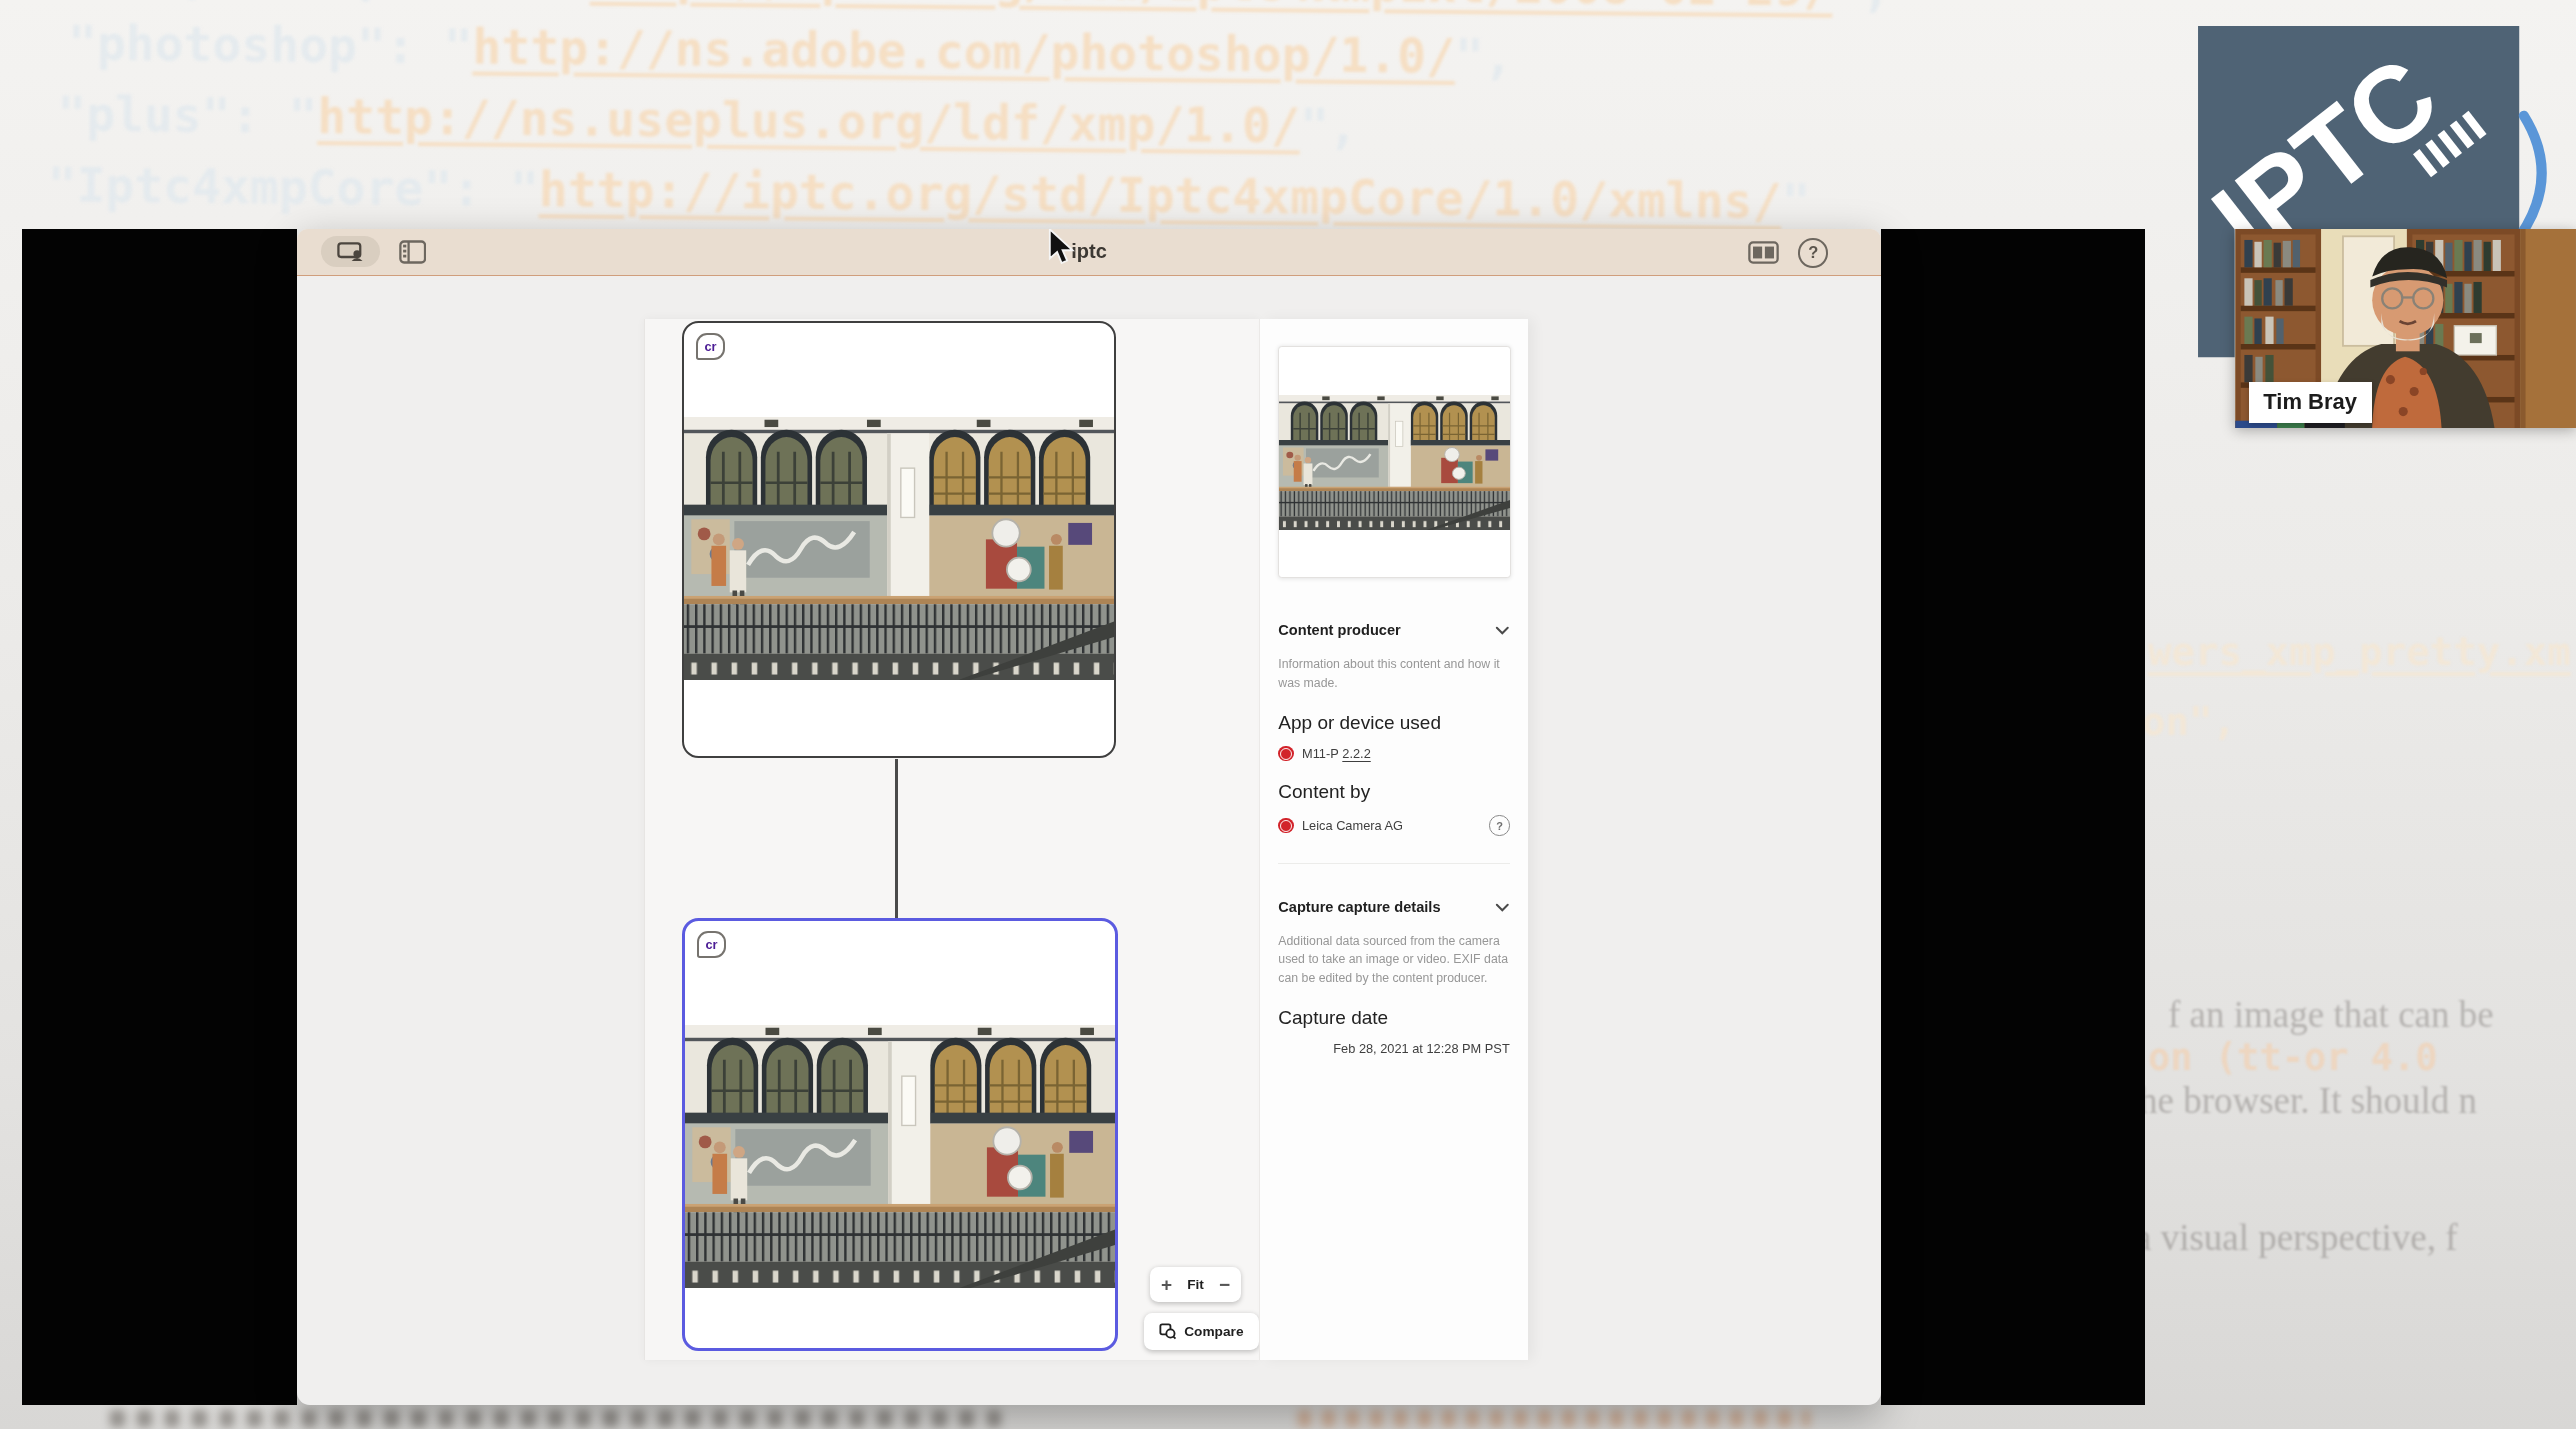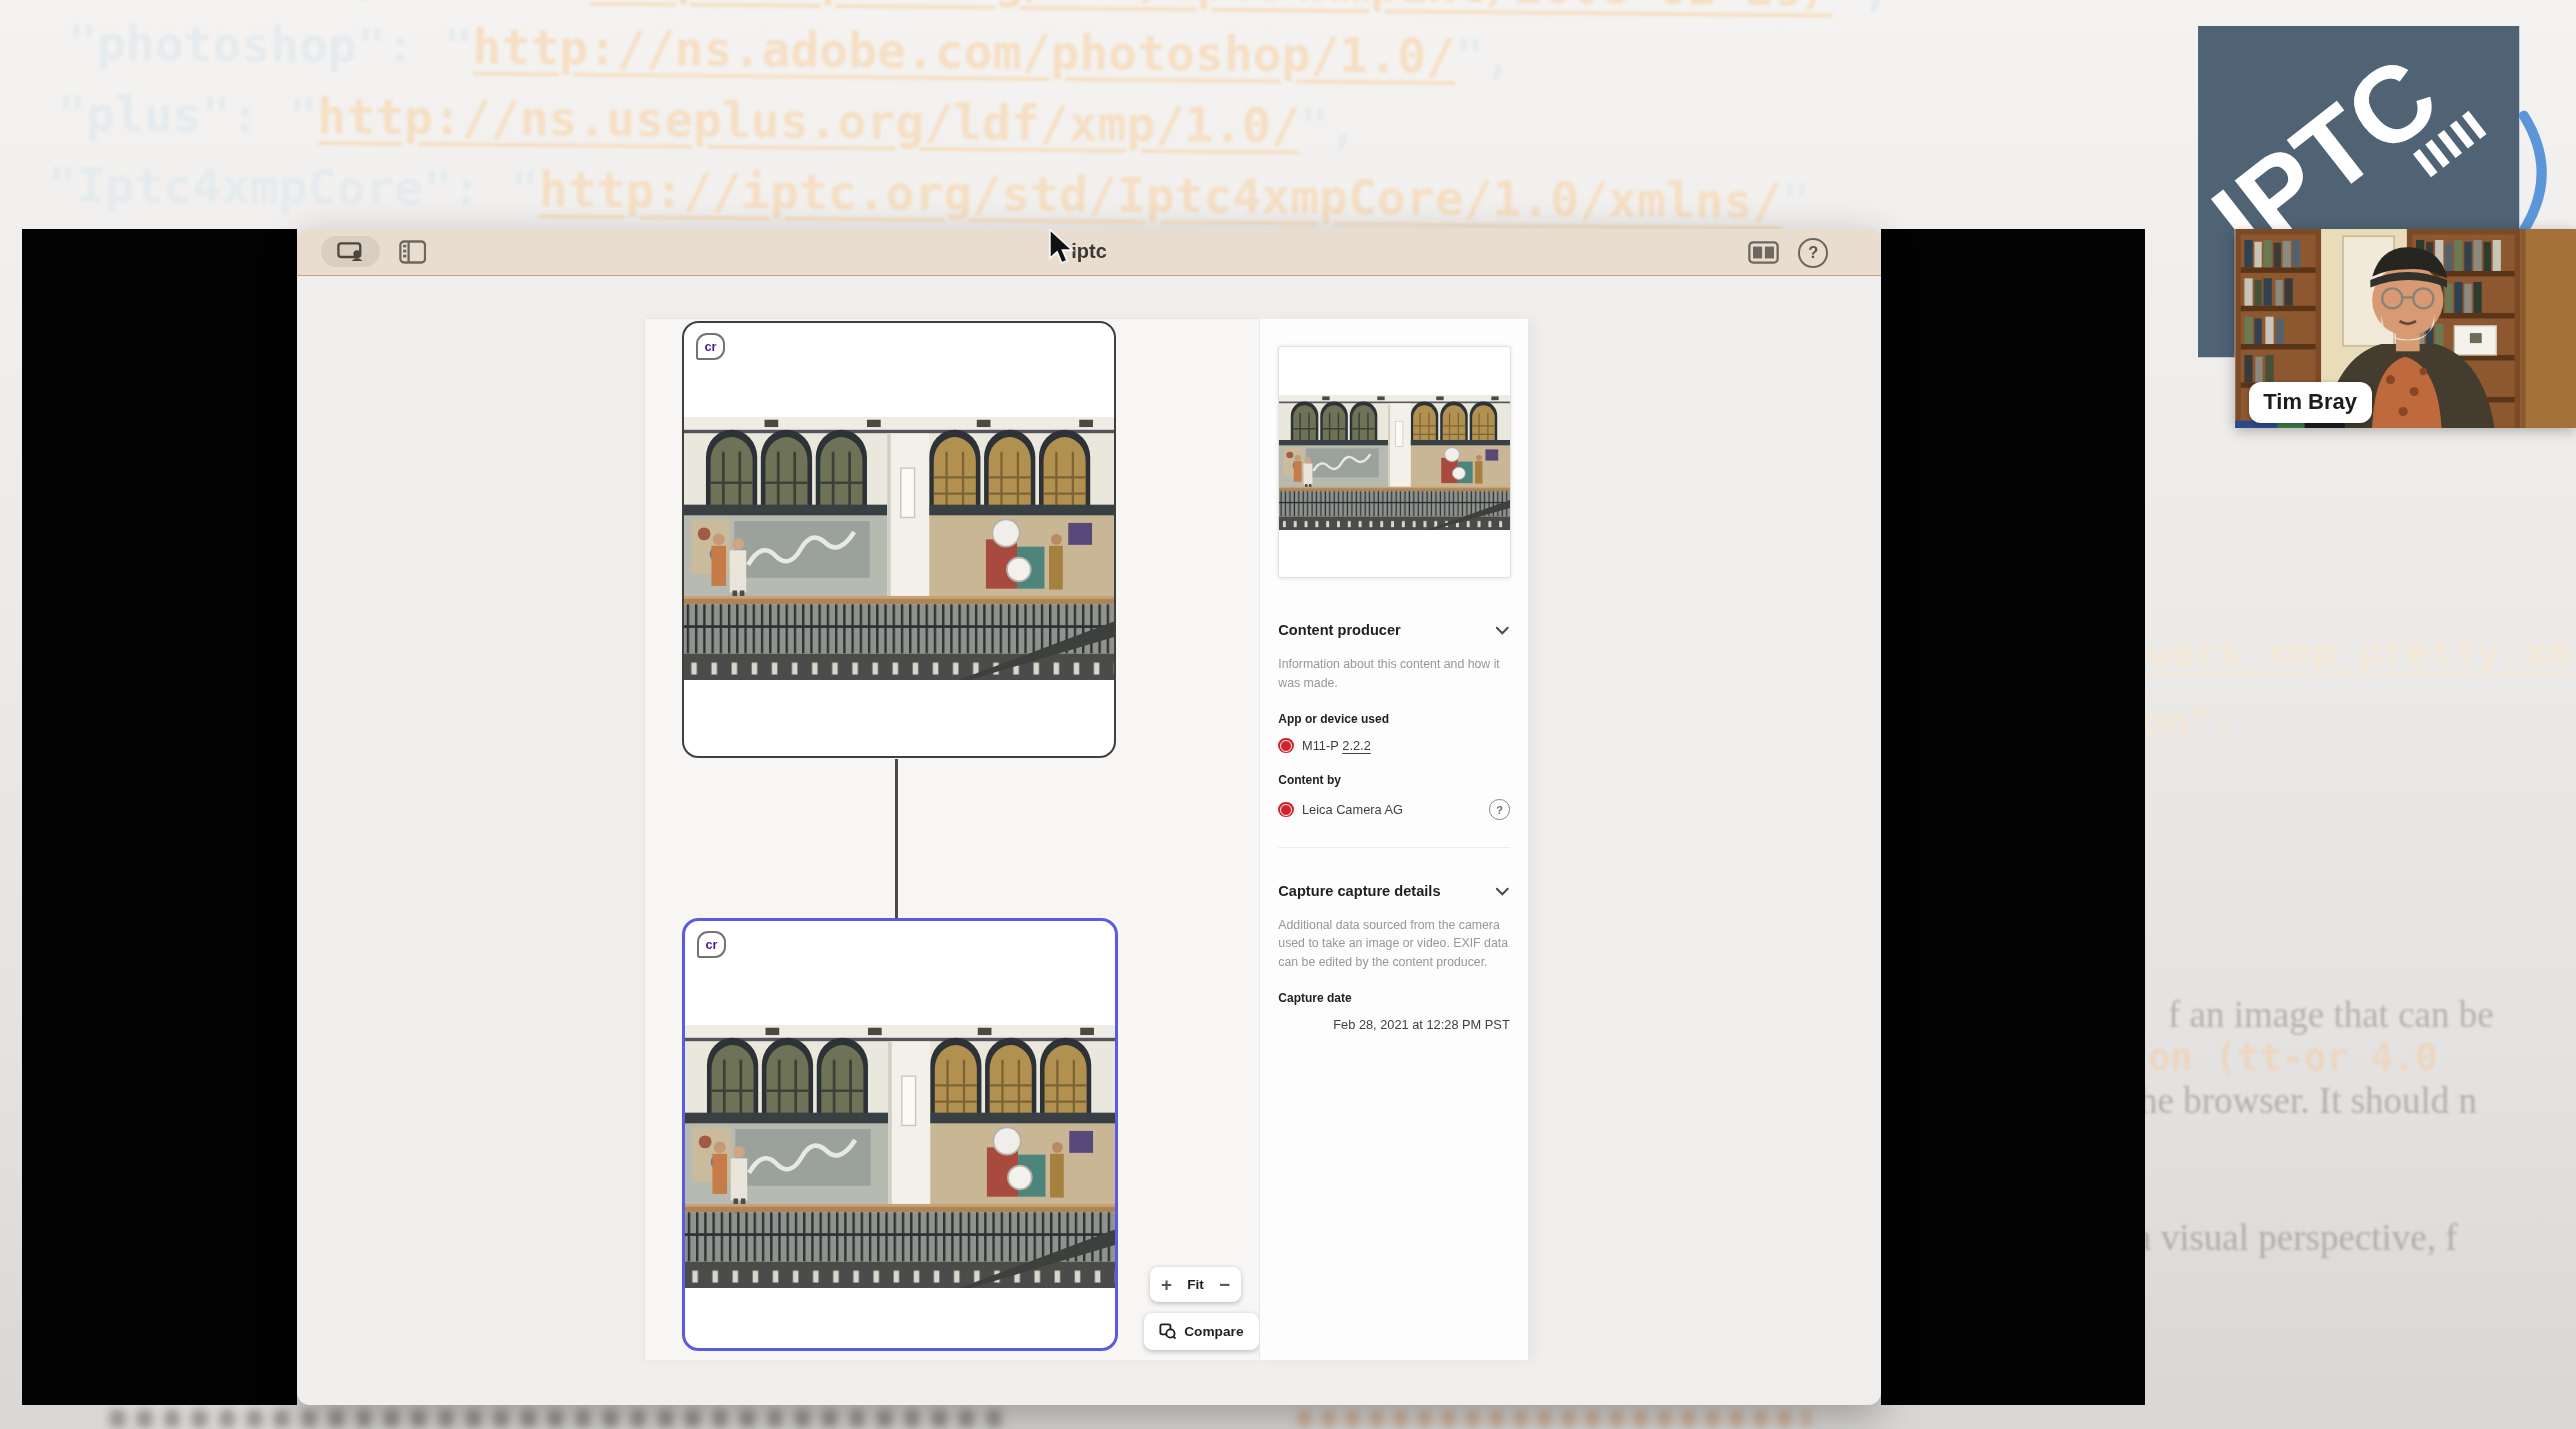--- a/index.html
+++ b/index.html
@@ -66,38 +66,38 @@
   .ph-title{font-size:15.5px;font-weight:bold;color:#1f1f1f;}
   .ph-sub{font-size:12.3px;color:#767676;margin-top:4.6px;}
   .thumb{margin:27.4px 18.3px 0;width:231px;height:230px;background:#fff;border:0.9px solid #e3e1df;border-radius:3.7px;
     box-shadow:0 0.9px 4.6px rgba(0,0,0,.1);position:relative;overflow:hidden;}
   .thumb .photo{position:absolute;left:0;top:48px;width:100%;height:135px;}
   .sect{padding:0 18.3px;}
   .sect-head{display:flex;align-items:center;justify-content:space-between;margin-top:44px;}
   .sect-head.second{margin-top:35px;}
   .sect-title{font-size:14.6px;font-weight:bold;color:#1f1f1f;}
   .sect-desc{font-size:12.3px;color:#979797;line-height:18.3px;margin-top:17px;}
-  .f-label{font-size:12px;font-weight:bold;color:#222;margin-top:20px;}
+  .f-label{font-size:19px;font-weight:normal;color:#222;margin-top:20px;}
   .f-row{display:flex;align-items:center;gap:8.2px;margin-top:12px;font-size:12.8px;color:#3f3f3f;justify-content:flex-end;}
   .f-row .grow{flex:1;}
   .vers{text-decoration:underline;text-underline-offset:2.7px;}
   .leica-dot{width:15.5px;height:15.5px;border-radius:50%;background:#d2232a;position:relative;flex:0 0 auto;}
   .leica-dot::after{content:"";position:absolute;inset:1.8px;border:1.1px solid rgba(255,255,255,.95);border-radius:50%;}
   .mini-help{width:18.3px;height:18.3px;border:1.4px solid #8a8a8a;border-radius:50%;display:flex;align-items:center;
     justify-content:center;font-size:11px;color:#6f6f6f;font-weight:bold;flex:0 0 auto;}
   .sect-divider{border-top:0.9px solid #ececea;margin:27.4px 0 0;}
   .cambox{margin:16.5px 18.3px 0;background:#f4f3f1;border-radius:7.3px;padding:11px 14.6px 0;}
   .cambox .cb-line{font-size:12.8px;color:#4c4c4c;line-height:20px;}
   .cb-div{border-top:0.9px solid #e2e0de;margin-top:9.1px;}
   .cb-row{display:flex;justify-content:space-between;padding:9.1px 0 11px;font-size:12.8px;color:#4c4c4c;}
   .chev{flex:0 0 auto;}
   
   .iptc-logo{position:absolute;left:2198px;top:25.6px;width:378px;height:334px;}
   .webcam{position:absolute;left:2235px;top:229px;width:341px;height:199px;overflow:hidden;box-shadow:0 2.7px 12.8px rgba(0,0,0,.3);}
-  .nametag{position:absolute;left:13.7px;top:153px;background:#fff;border-radius:12px;padding:7.3px 14.6px;
+  .nametag{position:absolute;left:13.7px;top:153px;background:#fff;border-radius:0;padding:7.3px 14.6px;
     font-size:22px;font-weight:bold;color:#1c1c1c;box-shadow:0 1.8px 5.5px rgba(0,0,0,.25);}
   .cursor{position:absolute;left:1048px;top:229px;}
 </style>
 </head>
 <body>
 
 <div class="stage">
 
   <svg width="0" height="0" style="position:absolute" aria-hidden="true">
     <defs>

